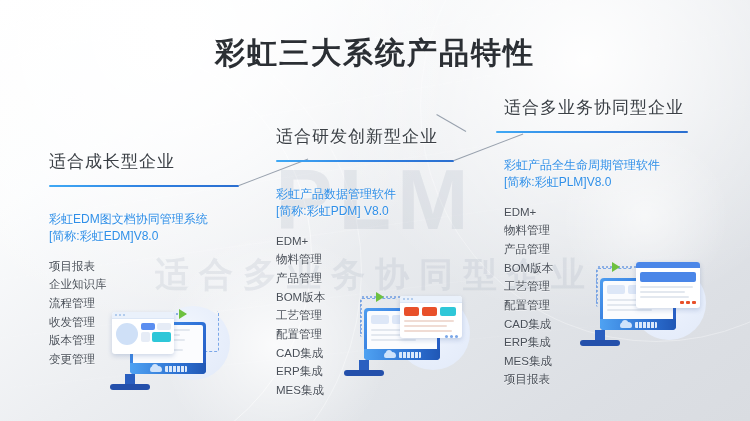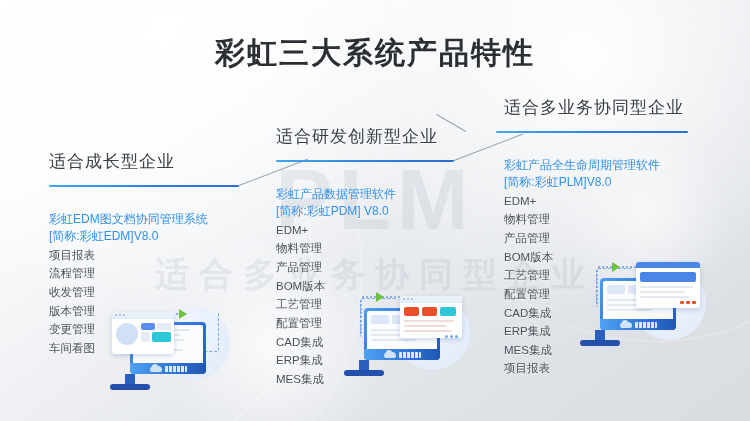--- a/index.html
+++ b/index.html
@@ -73,20 +73,21 @@
     transform-origin:left center;
   }
   .prod{
     margin-top:18px;
     font-size:12px;font-weight:normal;color:#2f8fe8;line-height:1.45;
     white-space:nowrap;
     text-shadow:0 1px 0 rgba(255,255,255,.6);
   }
   .prod .ln2{display:block;}
   .feats{
+    margin-top:11px;
     font-size:11.5px;color:#4a5059;line-height:1.62;
     text-shadow:0 1px 0 rgba(255,255,255,.6);
   }
   .feats div{white-space:nowrap;}
 
   
   .ill{position:absolute;width:118px;height:100px;}
   .ill .disc{
     position:absolute;right:2px;top:4px;width:80px;height:80px;border-radius:50%;
     background:radial-gradient(circle at 40% 35%,#f2f6fd 0%,#e7eefb 60%,#e2eaf8 100%);
@@ -178,25 +179,25 @@
     <div class="rule">
       <div class="bar" style="width:190px;"></div>
       <div class="diag" style="left:190px;top:6px;width:74px;transform:rotate(-21deg);"></div>
     </div>
     <div class="prod">
       <span>彩虹EDM图文档协同管理系统</span>
       <span class="ln2">[简称:彩虹EDM]V8.0</span>
     </div>
     <div class="feats">
       <div>项目报表</div>
+      <div>企业知识库</div>
       <div>流程管理</div>
       <div>收发管理</div>
       <div>版本管理</div>
       <div>变更管理</div>
-      <div>车间看图</div>
     </div>
   </div>
 
   <div class="ill" style="left:112px;top:300px;">
     <div class="disc" style="right:0;top:6px;width:74px;height:74px;"></div>
     <div class="dashbox" style="left:66px;top:11px;width:40px;height:40px;border-left:none;border-top:none;"></div>
     <div class="dots" style="left:24px;top:13px;">
       <i></i>
         <i></i>
         <i></i>

